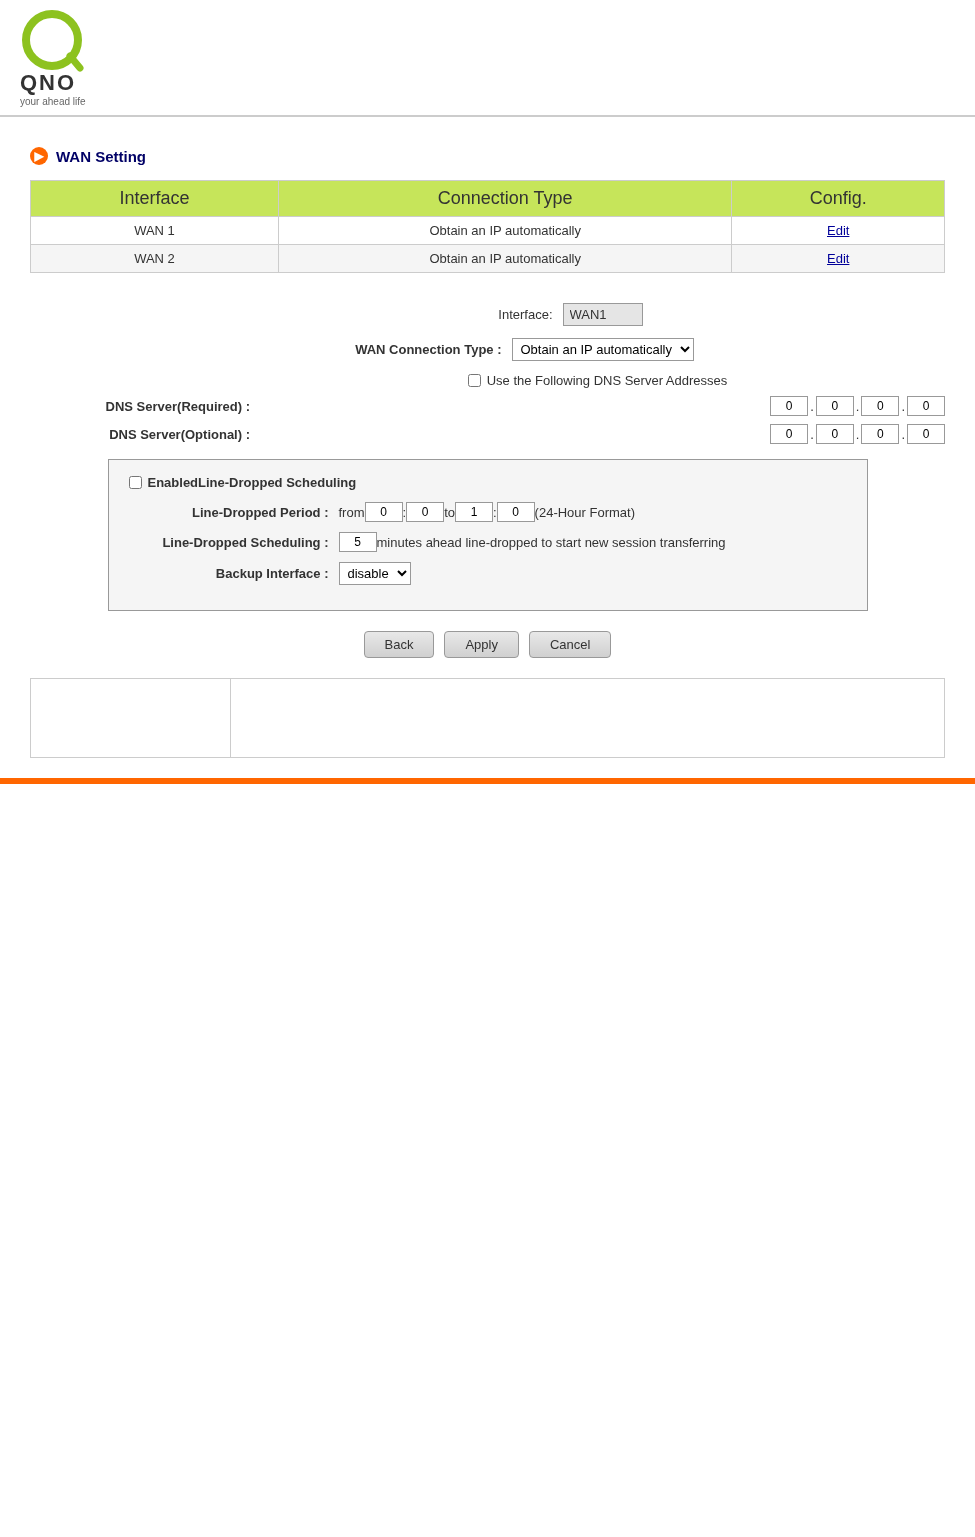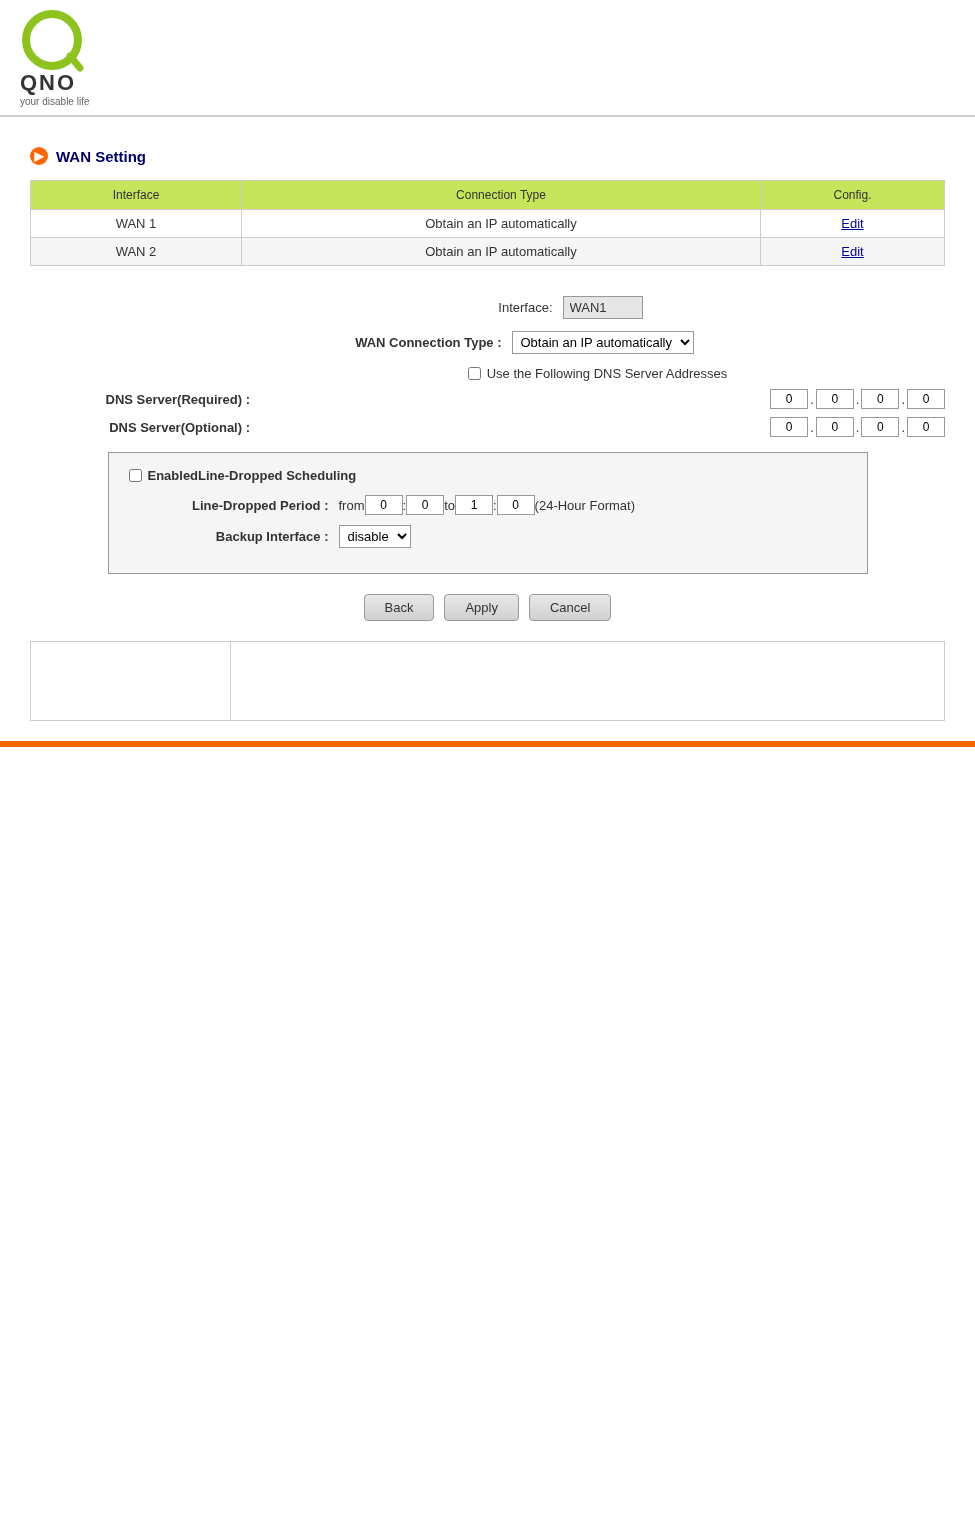--- a/index.html
+++ b/index.html
@@ -14,21 +14,21 @@
     
     .main-content { padding: 20px 30px; }
 
     
     .section-title { display: flex; align-items: center; margin-bottom: 15px; margin-top: 10px; }
     .section-title-icon { width: 18px; height: 18px; background: #f60; border-radius: 50%; display: flex; align-items: center; justify-content: center; margin-right: 8px; color: white; font-weight: bold; font-size: 12px; flex-shrink: 0; }
     .section-title-text { color: #006; font-weight: bold; font-size: 15px; }
 
     
     .wan-table { width: 100%; border-collapse: collapse; border: 1px solid #ccc; margin-bottom: 30px; }
-    .wan-table th { background: #c6e55a; color: #333; padding: 7px 10px; border: 1px solid #ccc; font-weight: normal; font-size: 12px; }
+    .wan-table th { background: #c6e55a; color: #333; padding: 7px 10px; border: 1px solid #ccc; font-weight: normal; font-size: 18px; }
     .wan-table td { padding: 6px 7px; border: 1px solid #ccc; text-align: center; font-size: 13px; }
     .wan-table tr:nth-child(even) td { background: #f5f5f5; }
     .wan-table tr:nth-child(odd) td { background: #fff; }
     .edit-link { color: #009; text-decoration: underline; cursor: pointer; }
 
     
     .config-section { margin-top: 20px; }
     .config-row { display: flex; align-items: center; margin-bottom: 12px; justify-content: center; }
     .config-label { text-align: right; min-width: 220px; margin-right: 10px; font-size: 13px; }
     .interface-input { background: #e5e5e5; border: 1px solid #999; padding: 3px 6px; width: 80px; color: #333; font-size: 13px; }
@@ -83,21 +83,21 @@
     <svg class="logo-svg" viewBox="0 0 65 65">
 
       <circle cx="32" cy="30" r="26" fill="none" stroke="#8dc21f" stroke-width="8"></circle>
 
       <line x1="50" y1="46" x2="60" y2="58" stroke="#8dc21f" stroke-width="7" stroke-linecap="round"></line>
 
       <circle cx="32" cy="30" r="14" fill="white"></circle>
     </svg>
     <div style="margin-top:-5px;">
       <span class="logo-qno">QNO</span>
-      <div class="logo-tagline">your disable life</div>
+      <div class="logo-tagline">your ahead life</div>
     </div>
   </div>
 </div>
 
 <div class="main-content">
 
   <div class="section-title">
     <div class="section-title-icon">▶</div>
     <span class="section-title-text">WAN Setting</span>
   </div>
@@ -184,20 +184,27 @@
         <span class="ld-text">:</span>
         <input type="text" class="ld-input" id="ld-from-m" value="0" style="">
         <span class="ld-text">to</span>
         <input type="text" class="ld-input" id="ld-to-h" value="1" style="">
         <span class="ld-text">:</span>
         <input type="text" class="ld-input" id="ld-to-m" value="0" style="">
         <span class="ld-text">(24-Hour Format)</span>
       </div>
     </div>
 
+    <div class="ld-row">
+      <span class="ld-label">Line-Dropped Scheduling :</span>
+      <div class="ld-content">
+        <input type="text" class="ld-minutes-input" id="ld-minutes" value="5" style="">
+        <span class="ld-text">minutes ahead line-dropped to start new session transferring</span>
+      </div>
+    </div>
 
     <div class="ld-row">
       <span class="ld-label">Backup Interface :</span>
       <div class="ld-content">
         <select id="backup-select"><option value="disable">disable</option><option value="WAN1">WAN1</option><option value="WAN2">WAN2</option></select>
       </div>
     </div>
   </div>
 
   <div class="button-row">

